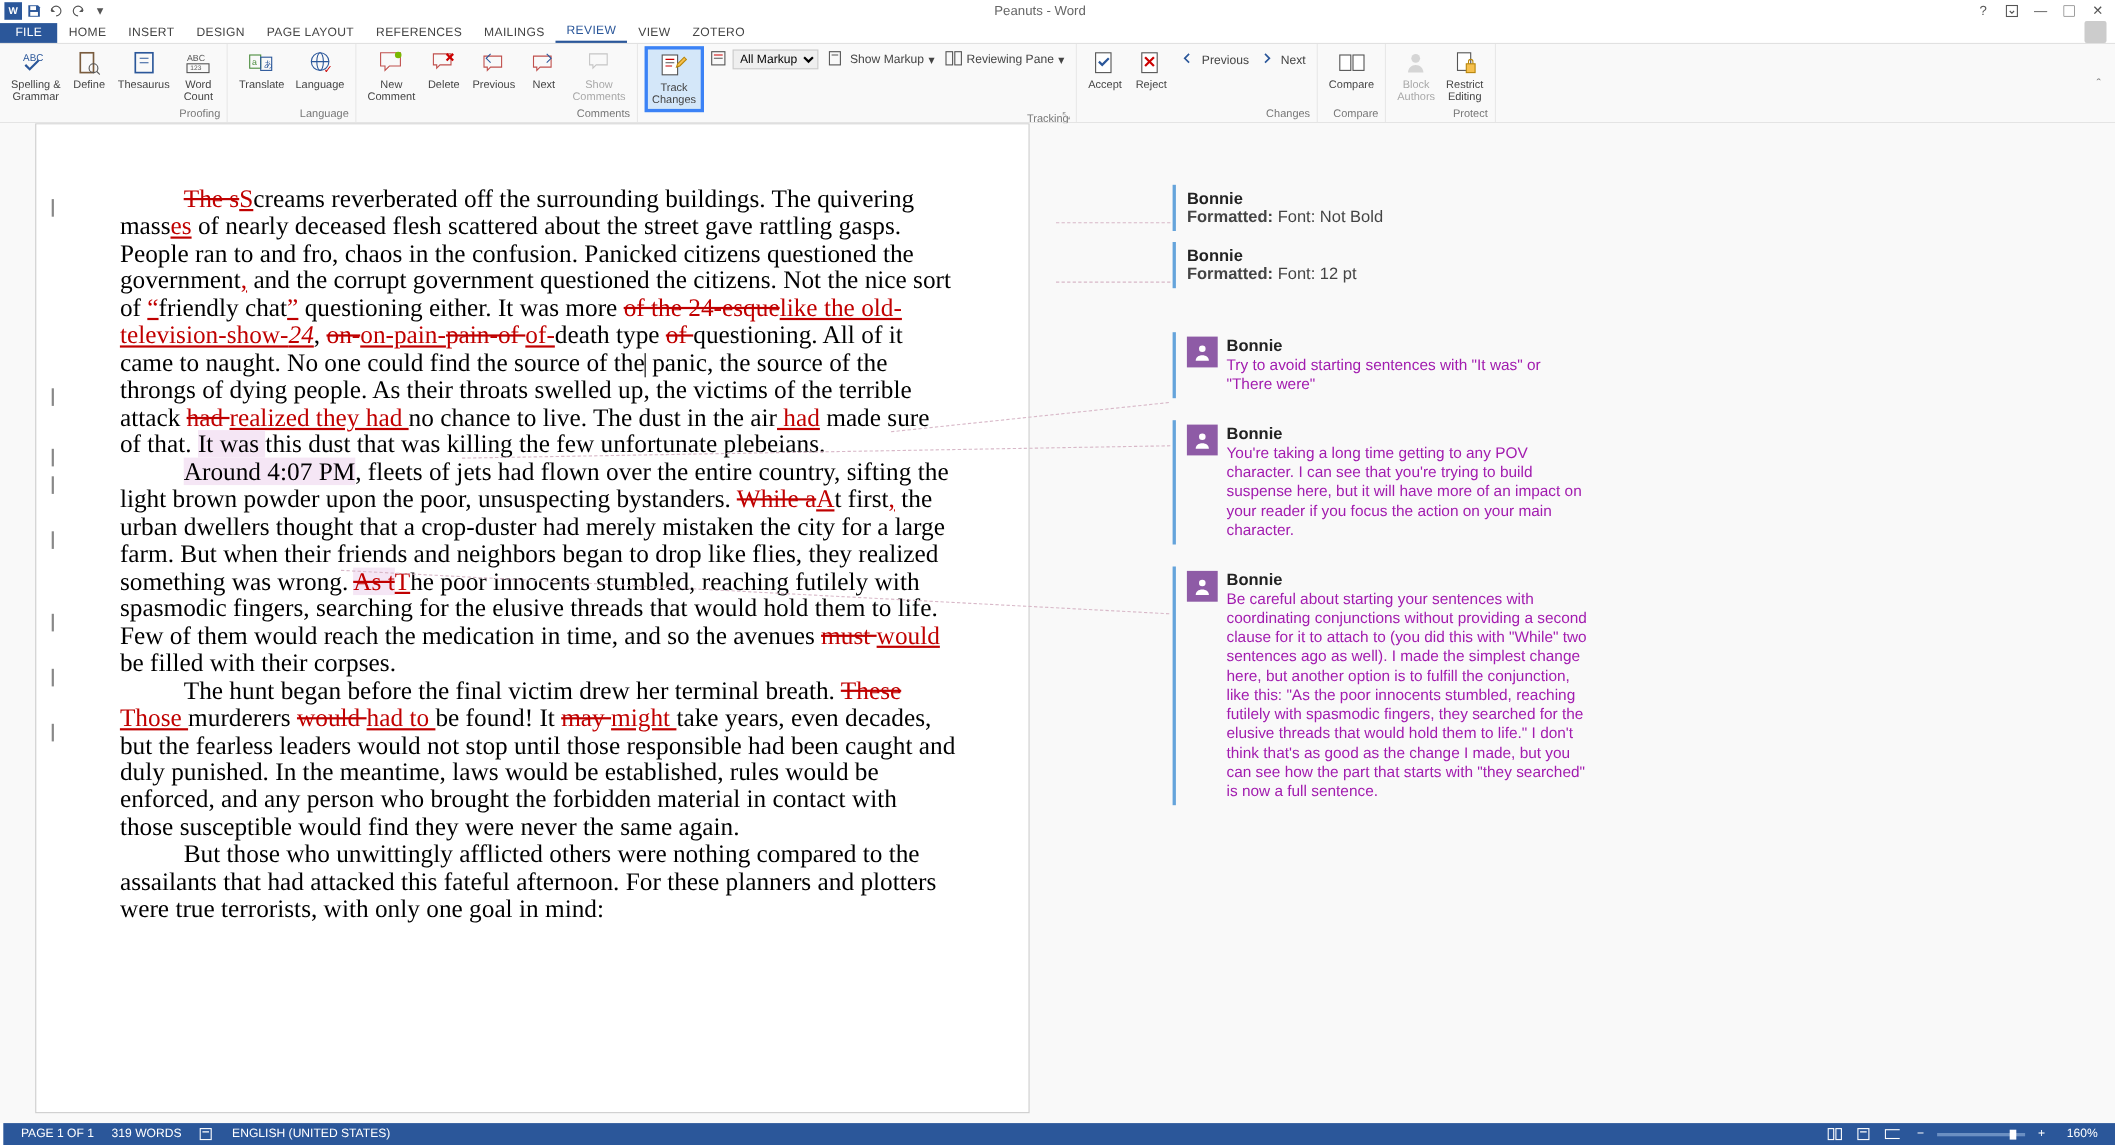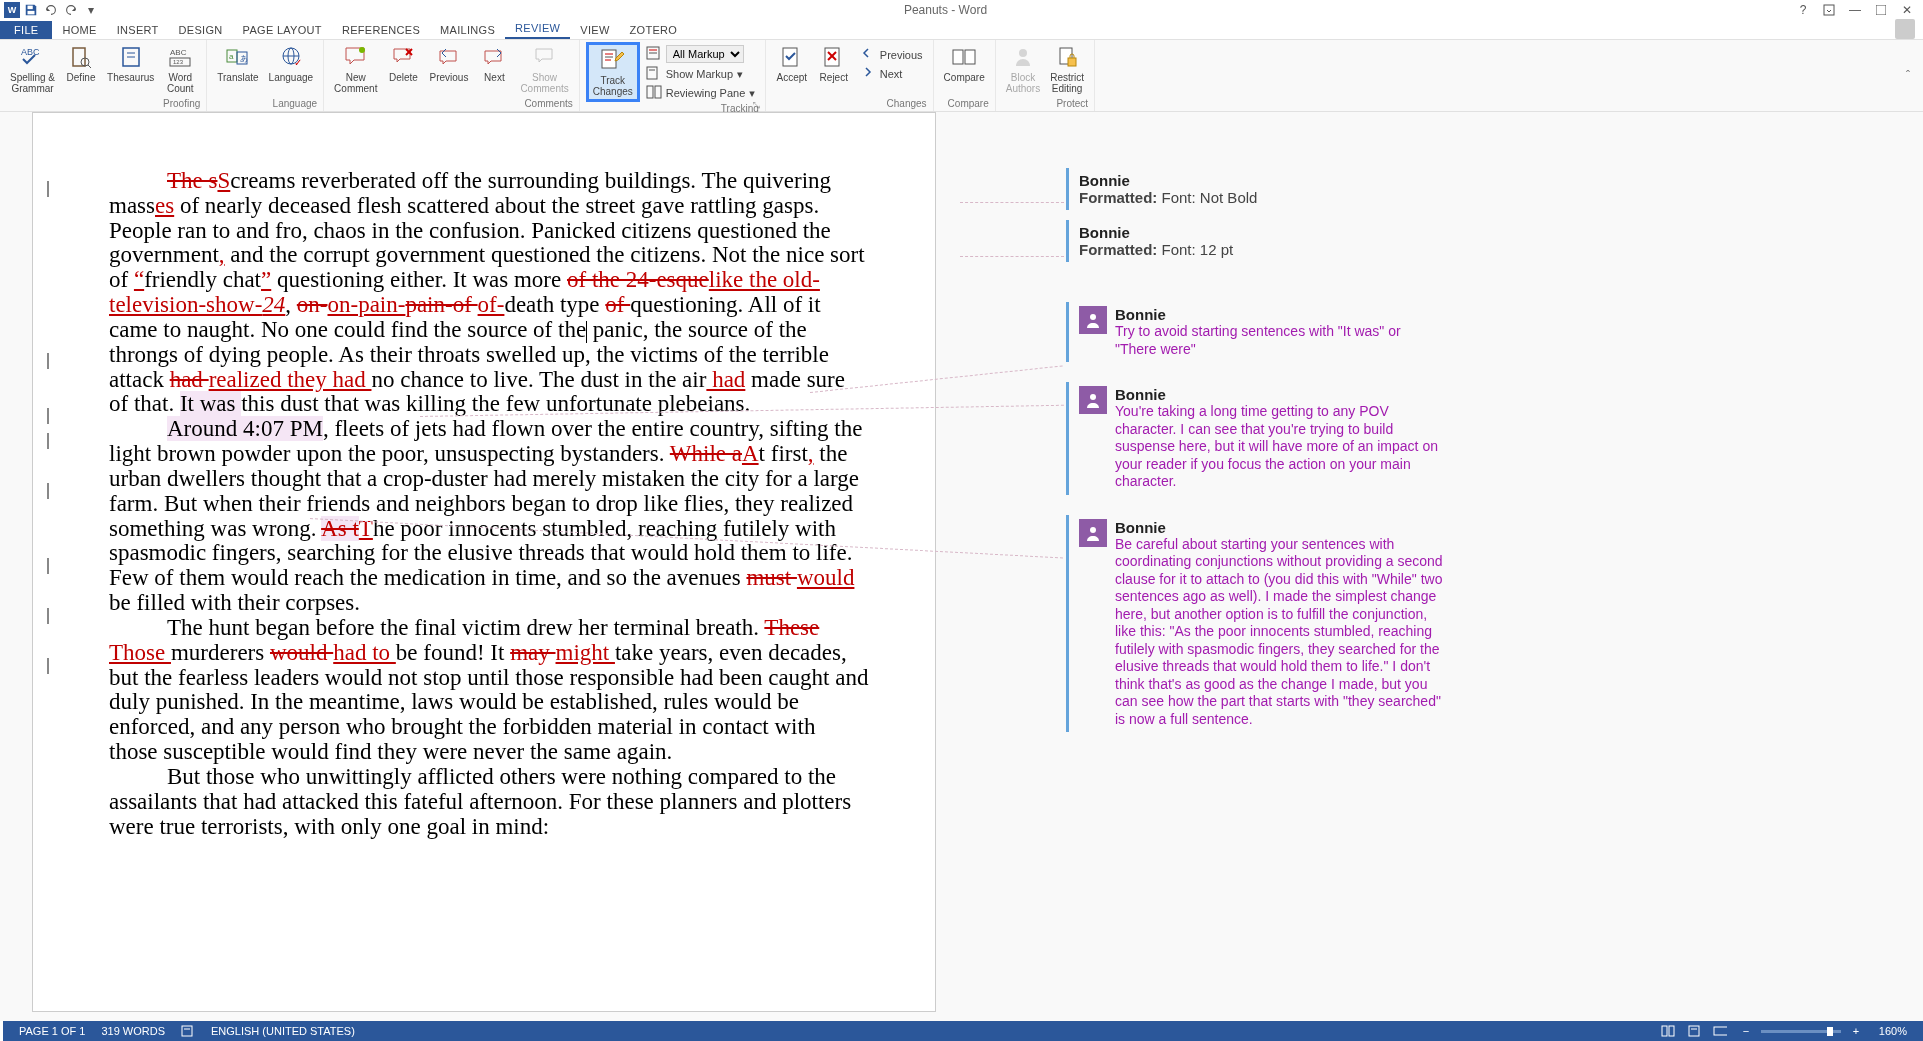--- a/index.html
+++ b/index.html
@@ -24,21 +24,21 @@
 
 
 .ribbon { height: 72px; background: #f9f9f9; border-bottom: 1px solid #e1e1e1; display: flex; position: relative; }
 .ribbon-group { border-right: 1px solid #e8e8e8; padding: 2px 6px 0; display: flex; flex-direction: column; }
 .ribbon-group-content { flex: 1; display: flex; gap: 2px; align-items: flex-start; }
 .ribbon-group-label { font-size: 10px; color: #777; text-align: right; padding: 1px 0 2px; }
 .rbtn { display: flex; flex-direction: column; align-items: center; justify-content: flex-start; padding: 2px 4px; cursor: pointer; min-width: 36px; }
 .rbtn-icon { width: 32px; height: 26px; display: flex; align-items: center; justify-content: center; margin-bottom: 2px; }
 .rbtn-label { font-size: 10px; color: #444; text-align: center; line-height: 1.1; }
 .rbtn.active { background: #d4e7f9; border: 3px solid #3b82f6; }
-.rcol { display: flex; flex-direction: column; gap: 1px; }
+.rcol { display: flex; gap: 1px; }
 .rline { display: flex; align-items: center; gap: 4px; padding: 1px 4px; cursor: pointer; font-size: 11px; color: #444; }
 .rline-icon { width: 16px; height: 16px; }
 .launcher { position: absolute; bottom: 1px; right: 2px; width: 10px; height: 10px; font-size: 9px; color: #888; }
 .group-wrap { position: relative; }
 .ribbon-collapse { margin-left: auto; width: 30px; display: flex; align-items: center; justify-content: center; color: #777; cursor: pointer; }
 
 
 .docarea { position: absolute; top: 112px; left: 0; right: 0; bottom: 20px; background: #f9f9f9; display: flex; }
 .doc-scroll { flex: 1; overflow: hidden; position: relative; }
 .page { position: absolute; left: 32px; top: 0; width: 904px; height: 900px; background: #fff; border: 1px solid #ccc; }

